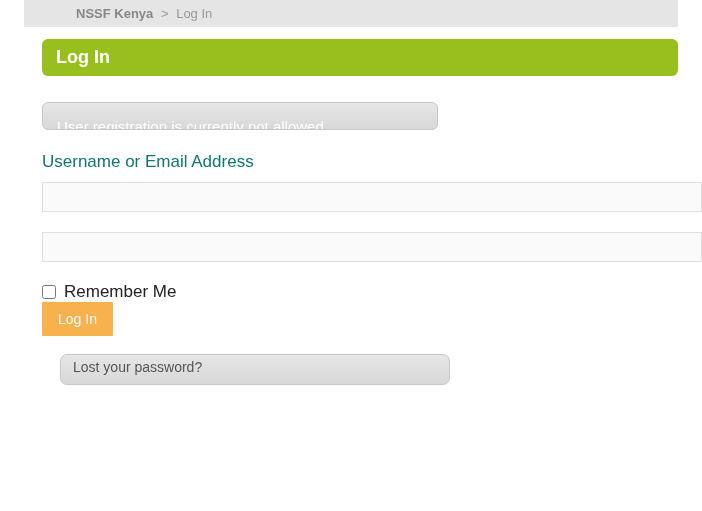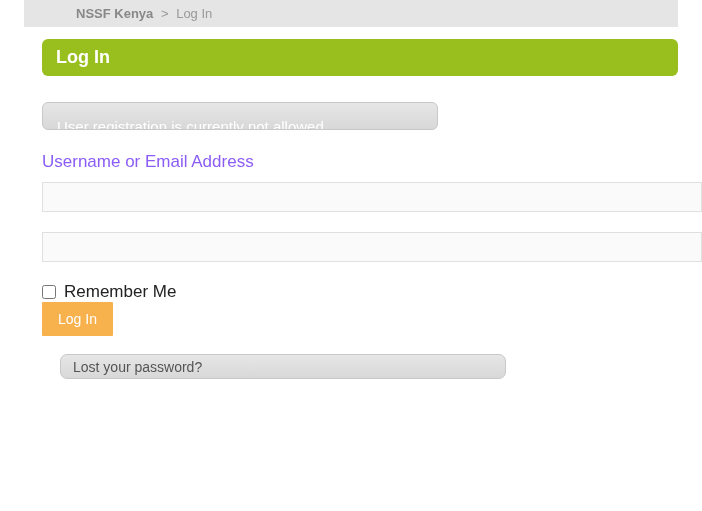--- a/index.html
+++ b/index.html
@@ -43,21 +43,21 @@
       overflow: hidden;
     }
     .notice-box span {
       position: absolute;
       bottom: -6px;
       left: 14px;
       color: #fff;
     }
     .field-label {
       font-size: 17px;
-      color: #8b5cf6;
+      color: #0f766e;
       margin-bottom: 10px;
     }
     .text-input {
       width: 660px;
       max-width: 660px;
       height: 30px;
       border: 1px solid #e0e0e0;
       background: #fafafa;
       padding: 4px 8px;
       font-size: 14px;
@@ -86,22 +86,22 @@
       border-radius: 1px;
     }
     .lost-pw-wrap {
       margin-top: 18px;
       margin-left: 18px;
     }
     .lost-pw-box {
       background: linear-gradient(#e6e6e6, #d8d8d8);
       border: 1px solid #c8c8c8;
       border-radius: 7px;
-      padding: 4px 12px 3px;
-      width: 446px;
+      padding: 4px 12px 9px;
+      width: 390px;
       font-size: 14px;
       color: #555;
     }
     .lost-pw-box a {
       color: #555;
       text-decoration: none;
     }
   </style>
 </head>
 <body>

